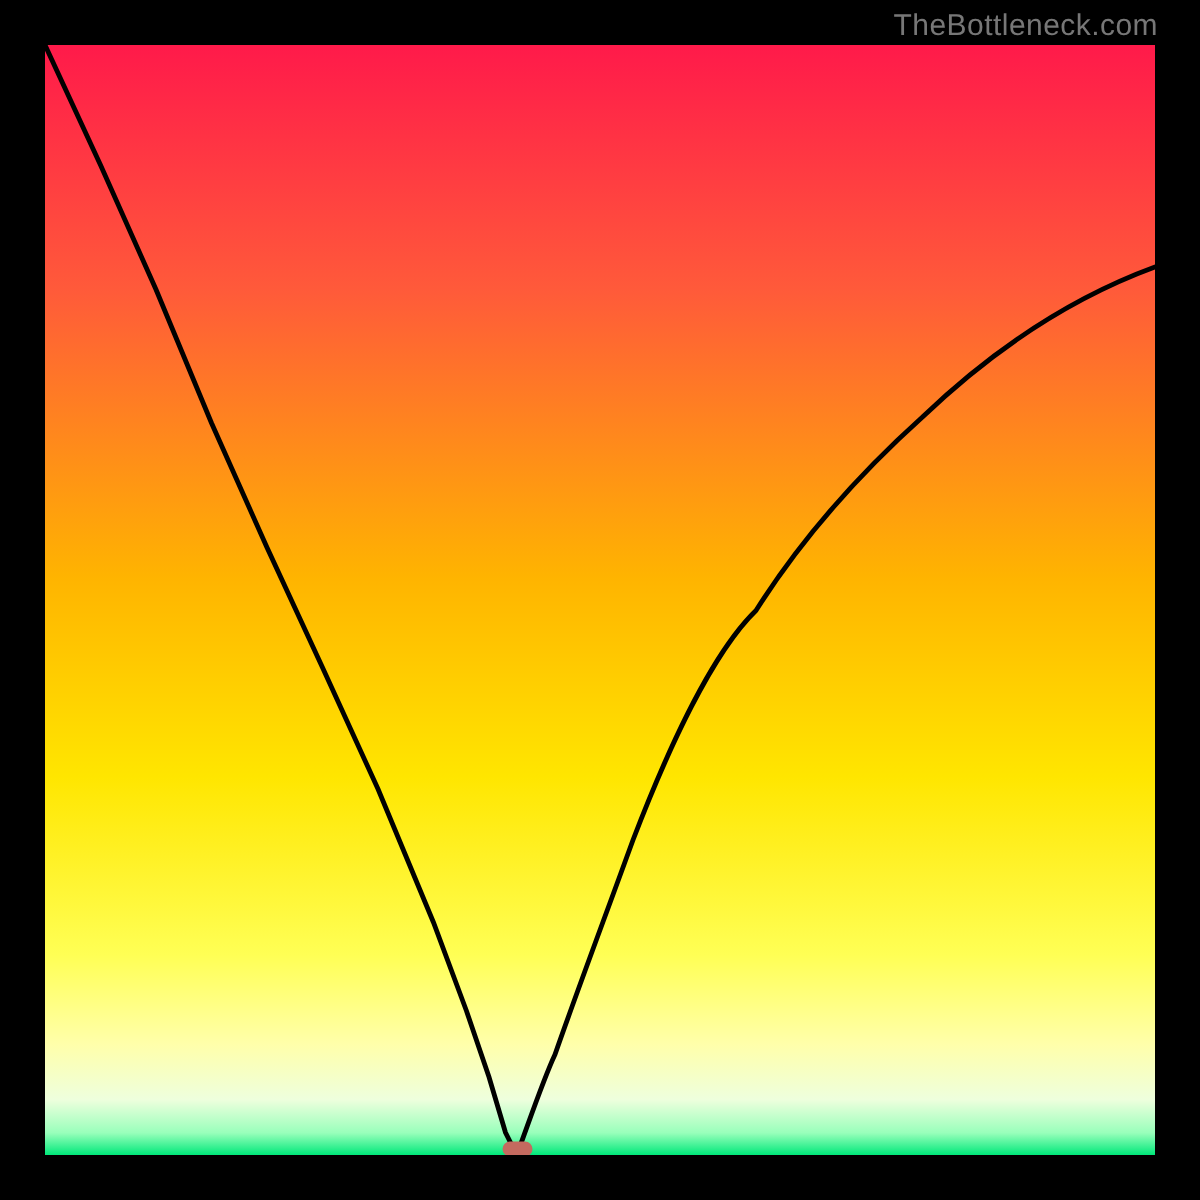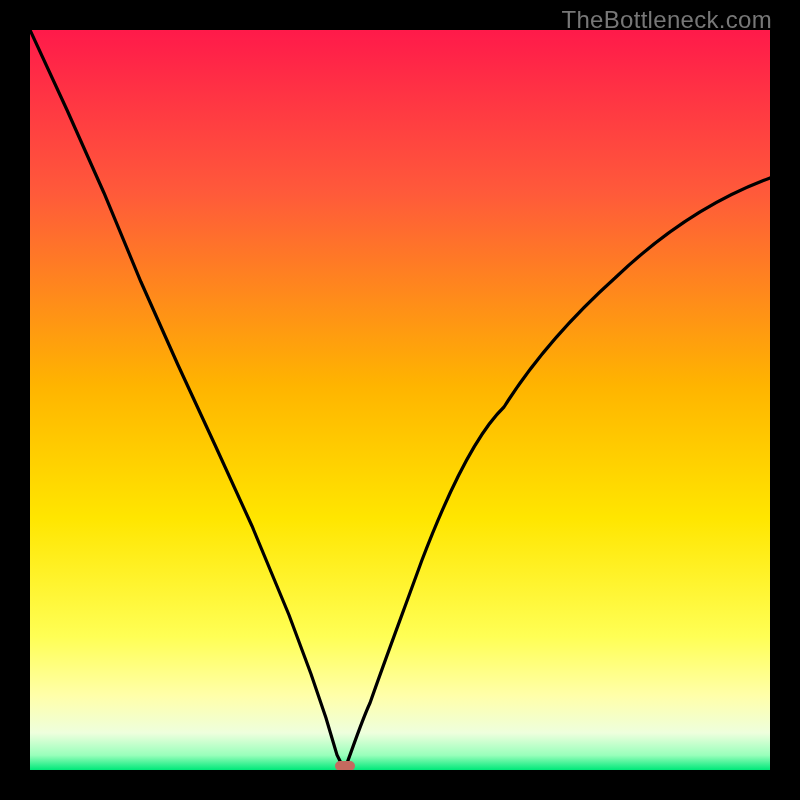--- a/index.html
+++ b/index.html
@@ -35,21 +35,21 @@
     position: absolute;
     inset: 0;
     width: 100%;
     height: 100%;
   }
   .watermark {
     position: absolute;
     top: 6px;
     right: 28px;
     color: #777;
-    font-size: 24px;
+    font-size: 20px;
     font-weight: 500;
     letter-spacing: 0.3px;
   }
   .marker {
     position: absolute;
     width: 20px;
     height: 10px;
     background: #c46a5f;
     border-radius: 5px;
   }

